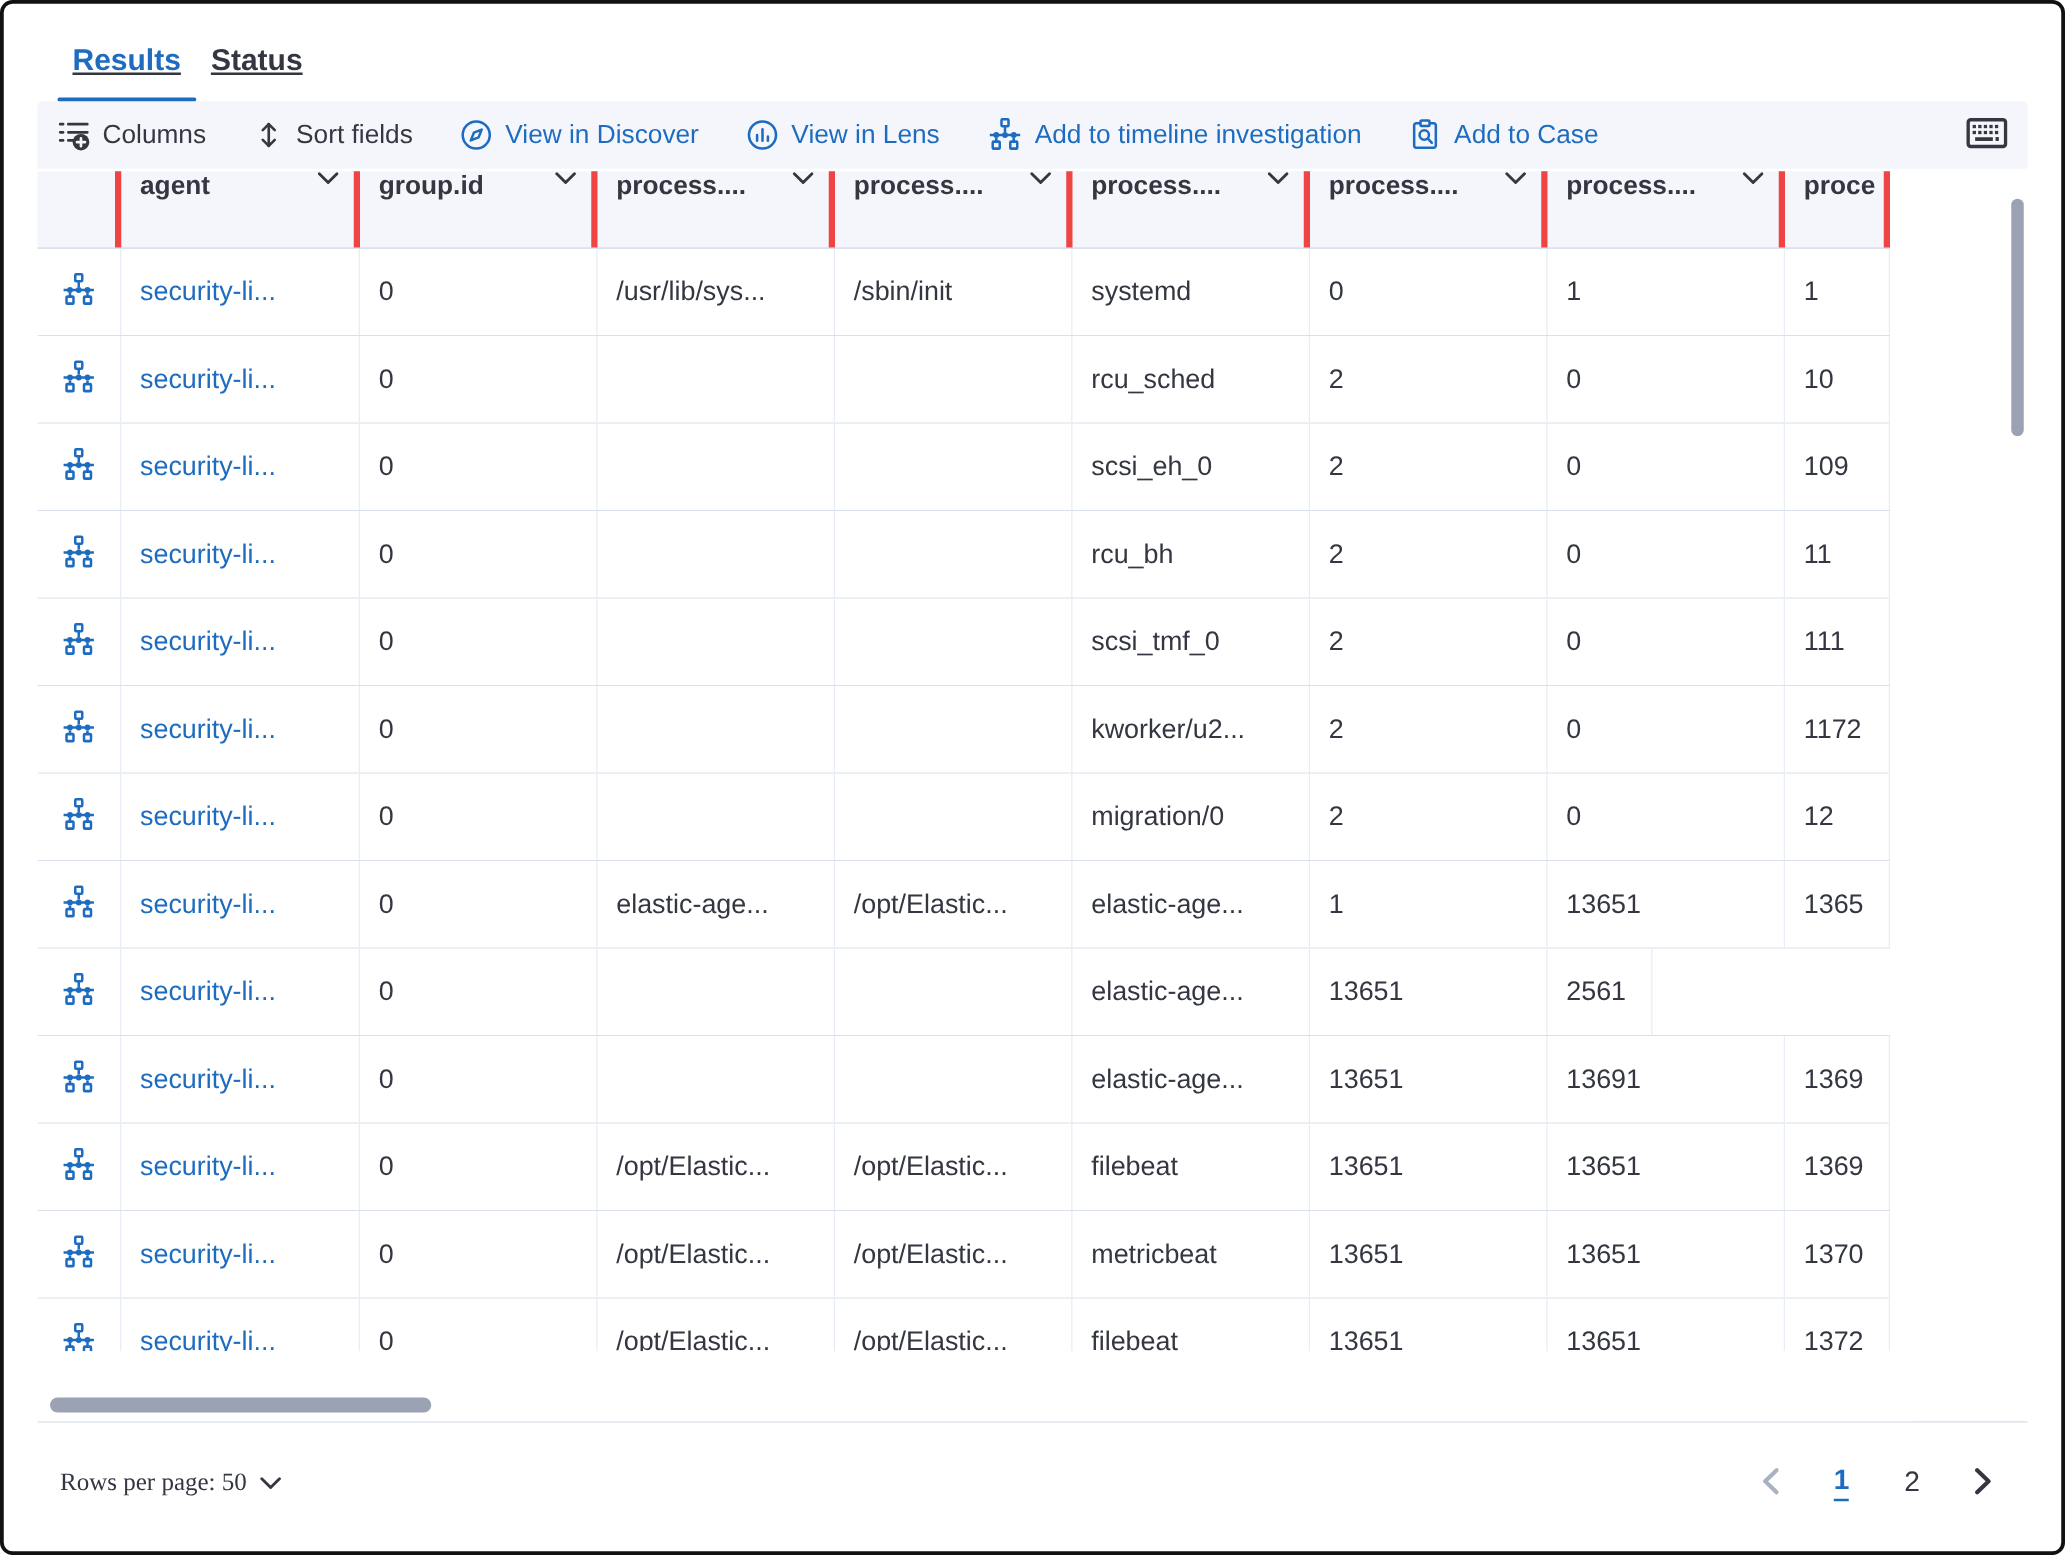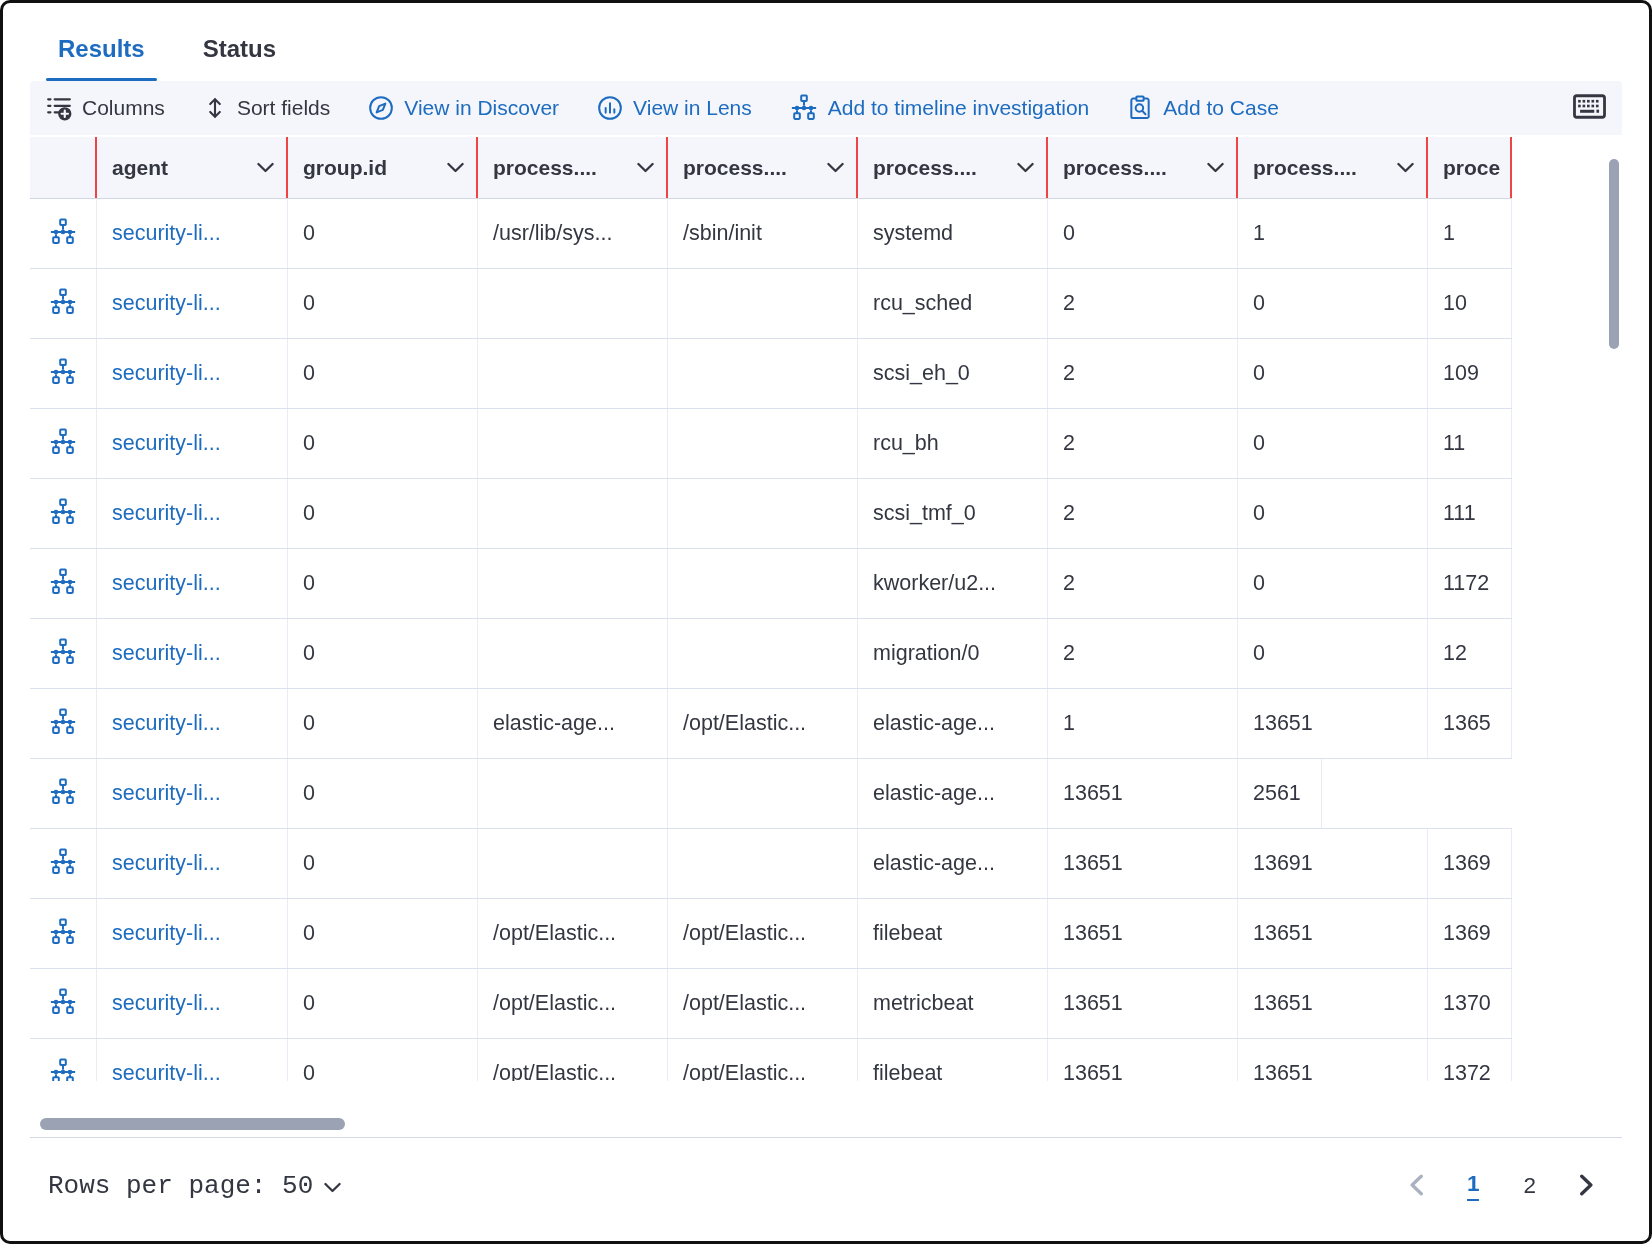--- a/index.html
+++ b/index.html
@@ -3,53 +3,53 @@
 <meta charset="utf-8">
 <style>
   * { box-sizing: border-box; margin: 0; padding: 0; }
   html, body { width: 1652px; height: 1244px; overflow: hidden; background: #fff; }
   body { font-family: "Liberation Sans", "DejaVu Sans", sans-serif; color: #343741; }
 
   .frame { position: absolute; inset: 0; border: 3px solid #111; border-radius: 10px; background: #fff; overflow: hidden; }
   .content { padding: 22px 27px 0 27px; }
 
   
-  .tabs { display: flex; gap: 34px; padding-left: 16px; }
+  .tabs { display: flex; padding-left: 16px; text-decoration: underline; }
   .tab { position: relative; font-size: 24px; font-weight: 700; padding: 10px 12px 18px 12px; cursor: pointer; color: #343741; }
   .tab.active { color: #1d6cc0; }
   .tab.active::after { content: ""; position: absolute; left: 0; right: 0; bottom: 0; height: 3px; background: #1d6cc0; border-radius: 2px; }
 
   
   .toolbar { height: 54px; background: #f4f6fb; border-radius: 4px 4px 0 0; display: flex; align-items: center; gap: 38px; padding: 0 16px; }
   .tbtn { display: inline-flex; align-items: center; gap: 10px; background: none; border: none; font-family: inherit; font-size: 21px; font-weight: 500; cursor: pointer; }
   .tbtn.dark { color: #343741; }
   .tbtn.link { color: #1d6cc0; }
   .tbtn .ic { display: inline-flex; }
   .kbd-btn { margin-left: auto; background: none; border: none; color: #343741; cursor: pointer; display: inline-flex; }
 
   
   .grid { position: relative; border-bottom: 1px solid #d3dae6; }
   .ghead { margin-top: 2px; display: flex; height: 62px; background: #f4f6fb; border-bottom: 1px solid #cfd7e4; width: 1482px; }
-  .hcell { display: flex; align-items: center; justify-content: space-between; padding: 0 12px 0 15px; font-size: 21px; font-weight: 700; color: #343741; border-right: 2px solid #ef4444; white-space: nowrap; overflow: hidden; flex: none; }
+  .hcell { display: flex; justify-content: space-between; padding: 0 12px 0 15px; font-size: 21px; font-weight: 700; color: #343741; border-right: 5px solid #ef4444; white-space: nowrap; overflow: hidden; flex: none; }
   .hcell .hchev { display: inline-flex; color: #343741; background: none; border: none; cursor: pointer; flex: none; margin-left: 6px; }
 
   .gbody { height: 882px; overflow: hidden; width: 1482px; }
   .grow { display: flex; height: 70px; border-bottom: 1px solid #dbe1ec; background: #fff; }
   .gcell { display: flex; align-items: center; padding: 0 15px; font-size: 21.5px; color: #343741; border-right: 1px solid #e8edf5; white-space: nowrap; overflow: hidden; flex: none; }
   .gcell.action { justify-content: center; padding: 0; }
   .rowbtn { background: none; border: none; color: #1d6cc0; cursor: pointer; display: inline-flex; }
   .agent-link { color: #1d6cc0; cursor: pointer; }
 
   .vthumb { position: absolute; top: 22px; right: 3px; width: 10px; height: 190px; border-radius: 6px; background: #9aa2b4; }
   .hstrip { position: relative; height: 56px; width: 1500px; background: #fff; }
   .hthumb { position: absolute; left: 10px; bottom: 7px; width: 305px; height: 12px; border-radius: 6px; background: #9aa2b4; }
 
   
   .footer { display: flex; align-items: center; justify-content: space-between; height: 96px; padding: 0 28px 0 18px; }
-  .rpp { display: inline-flex; gap: 11px; background: none; border: none; font-family: Liberation Mono, monospace; font-size: 26px; color: #343741; cursor: pointer; }
+  .rpp { display: inline-flex; gap: 11px; background: none; border: none; font-family: Liberation Serif, serif; font-size: 20px; color: #343741; cursor: pointer; }
   .pager { display: flex; align-items: center; gap: 44px; font-size: 22.5px; }
   .pchev { background: none; border: none; display: inline-flex; cursor: pointer; color: #343741; }
   .pchev.disabled { color: #aab2c1; cursor: default; }
   .pnum { cursor: pointer; color: #343741; font-weight: 500; }
   .pnum.active { color: #1d6cc0; font-weight: 700; border-bottom: 2.5px solid #1d6cc0; padding-bottom: 2px; }
 </style>
 </head>
 <body>
 
 <div class="frame">

